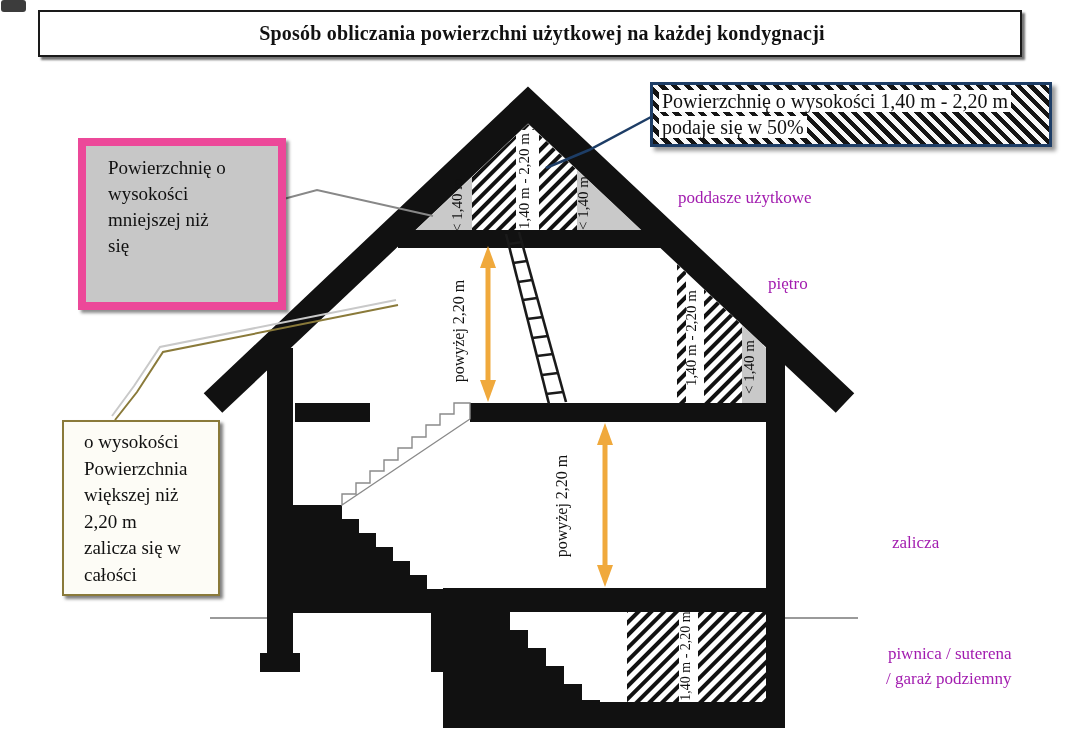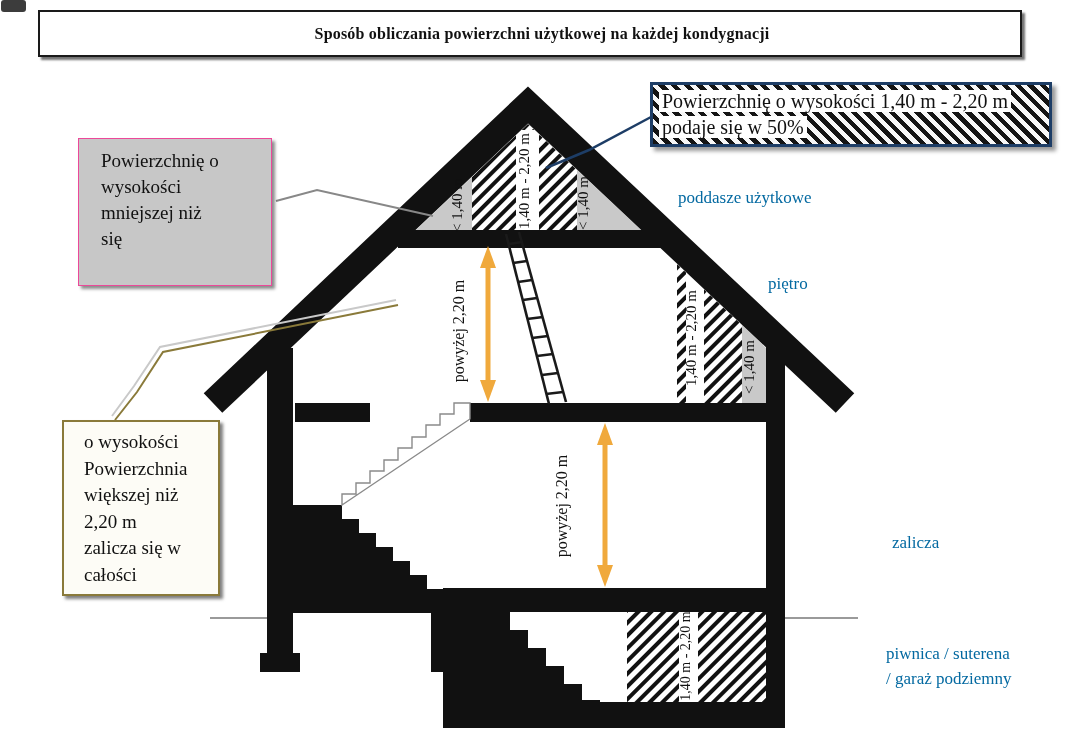--- a/index.html
+++ b/index.html
@@ -4,41 +4,41 @@
 <style>
   html,body{margin:0;padding:0;background:#ffffff;}
   body{width:1080px;height:734px;position:relative;overflow:hidden;
        font-family:"Liberation Serif", serif;color:#111;}
   .abs{position:absolute;}
 
   
   .title-bar{left:38px;top:10px;width:980px;height:43px;background:#fff;
     border:2px solid #1a1a1a;box-shadow:3px 3px 2px rgba(0,0,0,.55);
     display:flex;align-items:center;justify-content:center;}
-  .title-bar .t{font-weight:bold;font-size:16px;letter-spacing:.2px;margin-left:24px;}
+  .title-bar .t{font-weight:bold;font-size:20px;letter-spacing:.2px;margin-left:24px;}
 
   
   .box-ignore{left:78px;top:138px;width:170px;height:122px;background:#c7c7c7;
-    border:1px solid #ec4899;box-shadow:3px 3px 3px rgba(0,0,0,.45);
-    padding:9px 0 15px 22px;font-size:19px;line-height:26px;}
+    border:8px solid #ec4899;box-shadow:3px 3px 3px rgba(0,0,0,.45);
+    padding:9px 0 25px 22px;font-size:19px;line-height:26px;}
 
   
   .box-full{left:62px;top:420px;width:134px;height:158px;background:#fdfcf6;
     border:2px solid #8a7a3a;box-shadow:3px 3px 3px rgba(0,0,0,.5);
     padding:7px 0 7px 20px;font-size:19px;line-height:26.5px;}
 
   
   .box-half{left:650px;top:82px;width:390px;height:56px;
     border:3px solid #1d3d66;box-shadow:4px 4px 4px rgba(0,0,0,.4);
     background:repeating-linear-gradient(45deg,#141414 0 4.5px,#f7f7f7 4.5px 9px);
     padding:3px 0 0 6px;font-size:20px;line-height:26px;}
   .box-half .hl{background:#ffffff;padding:0 3px;margin-top:40px;}
 
   
-  .floor-label{font-size:17px;color:#0369a1;white-space:nowrap;}
+  .floor-label{font-size:17px;color:#a21caf;white-space:nowrap;text-align:right;}
 
   svg text{font-family:"Liberation Serif", serif;fill:#111;}
 </style>
 </head>
 <body>
 
 <svg class="abs" style="left:0;top:0;" width="1080" height="734" viewBox="0 0 1080 734">
   <defs>
     <pattern id="hatch" width="9" height="9" patternUnits="userSpaceOnUse" patternTransform="rotate(-45)">
       <rect width="9" height="9" fill="#ffffff"></rect>

